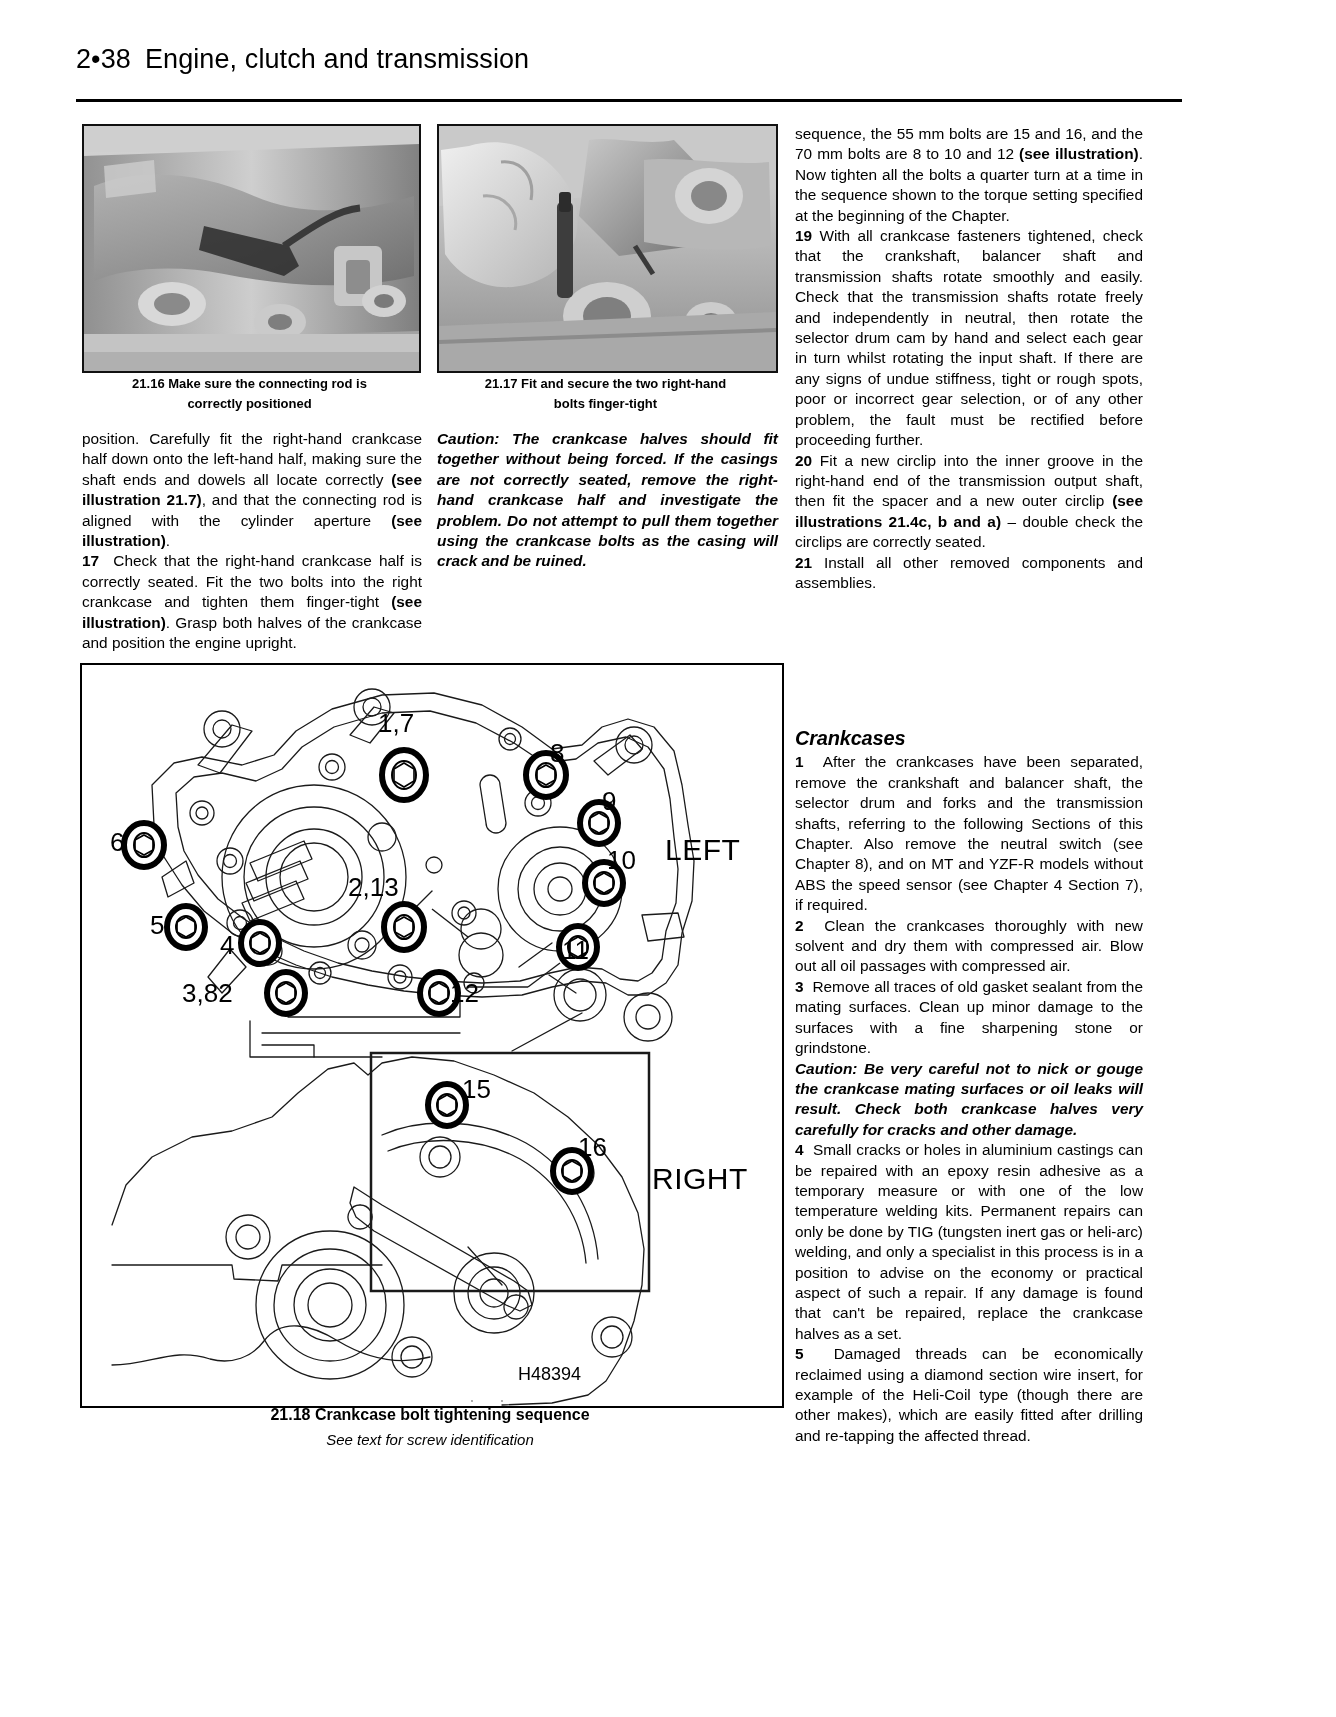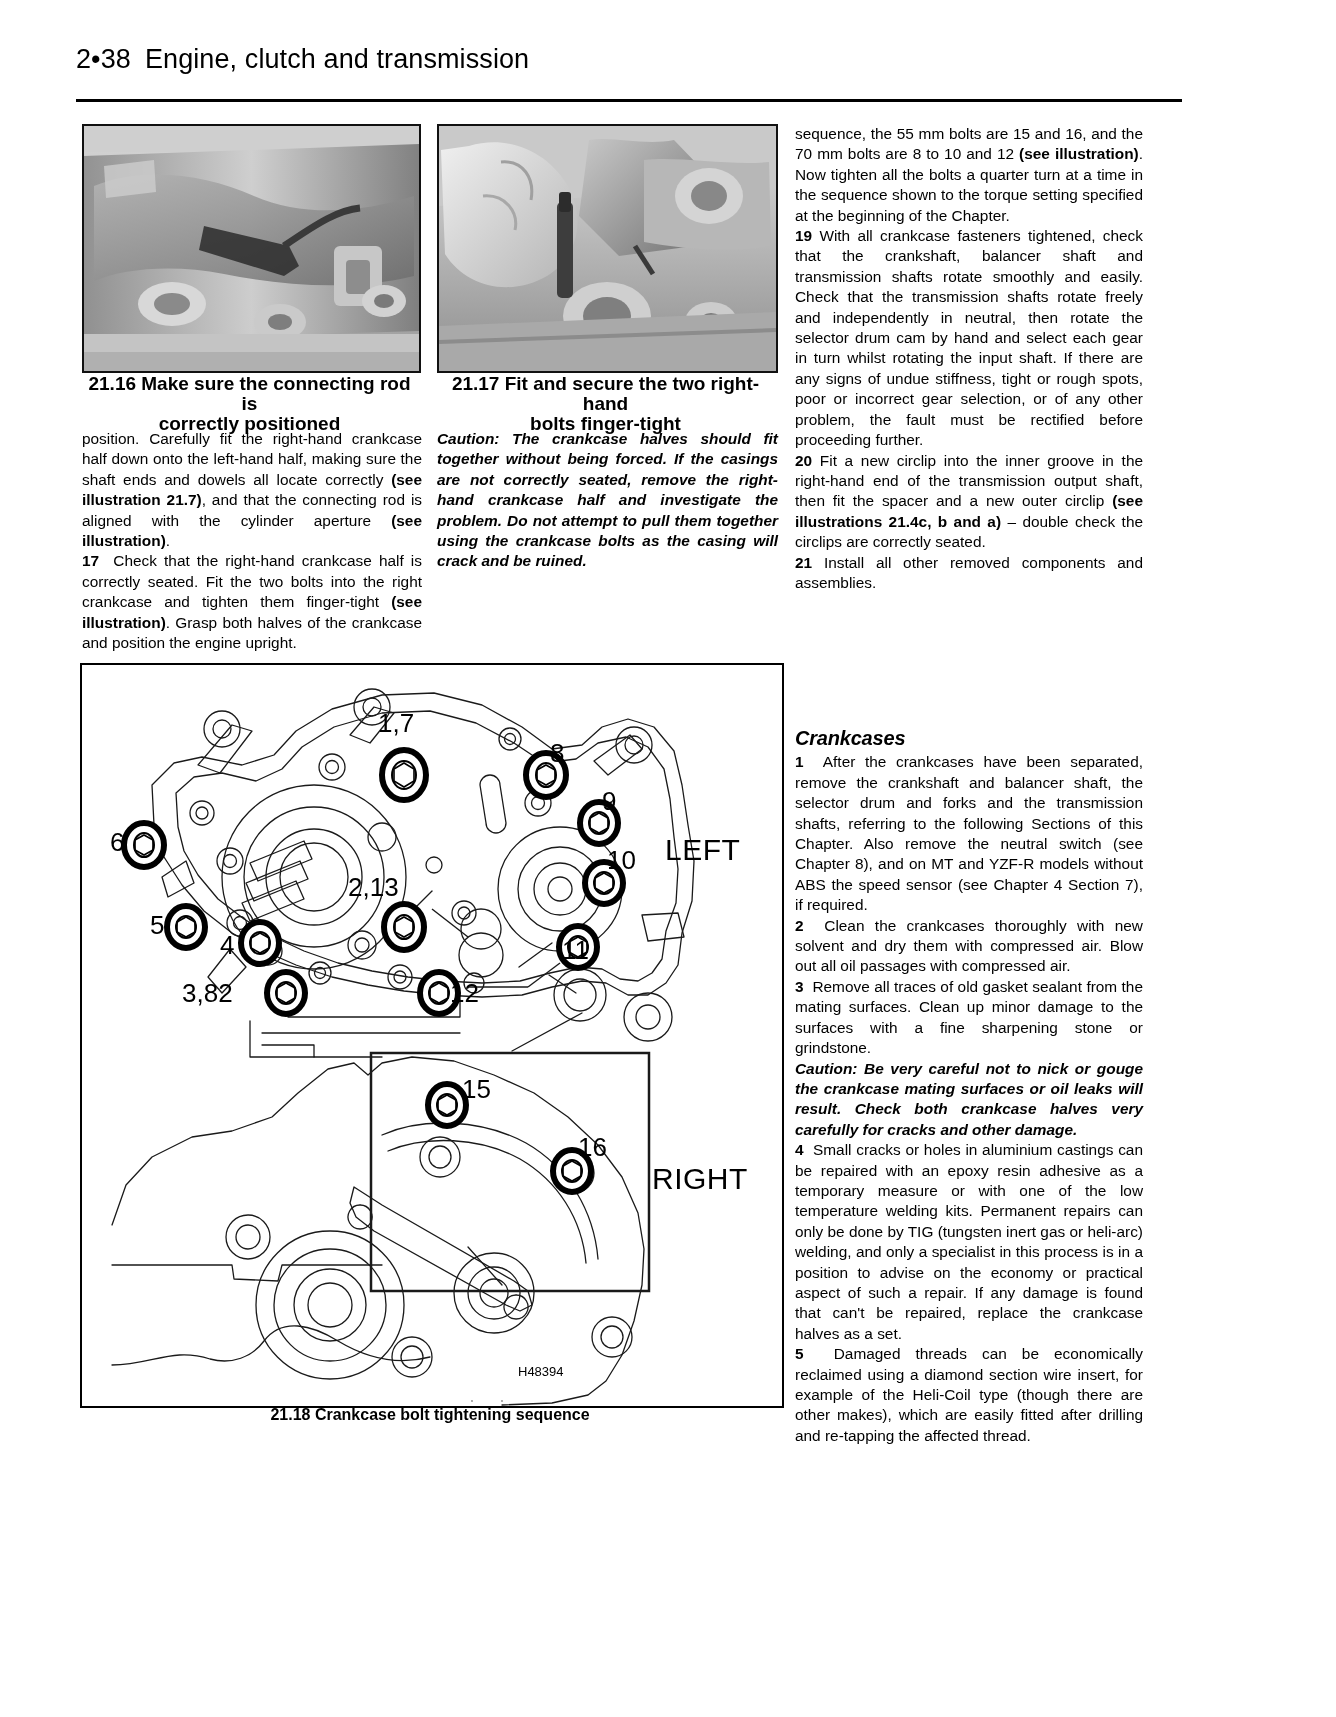--- a/index.html
+++ b/index.html
@@ -61,21 +61,21 @@
 
   
   .photo-frame {
     position: absolute;
     border: 2px solid #111111;
     background: #b9b9b9;
     overflow: hidden;
   }
   .photo-caption {
     position: absolute;
-    font-size: 19px;
+    font-size: 13px;
     line-height: 20px;
     font-weight: bold;
     text-align: center;
   }
 
   
   .ph-layer { position: absolute; inset: 0; }
 
   
   .section-band {
@@ -126,21 +126,21 @@
     font-weight: bold;
   }
   .fig-subcaption {
     position: absolute;
     text-align: center;
     font-size: 15px;
     font-style: italic;
   }
   .fig-code {
     position: absolute;
-    font-size: 13px;
+    font-size: 18px;
   }
 
   .lbl {
     position: absolute;
     font-size: 26px;
     font-weight: 400;
     white-space: nowrap;
   }
   .side-lbl {
     position: absolute;
@@ -525,14 +525,17 @@
   <span class="lbl" style="left:450px; top:978px;">12</span>
   <span class="lbl" style="left:462px; top:1074px;">15</span>
   <span class="lbl" style="left:578px; top:1132px;">16</span>
 
   <span class="side-lbl" style="left:665px; top:833px;">LEFT</span>
   <span class="side-lbl" style="left:652px; top:1162px;">RIGHT</span>
 
   <div class="fig-caption" style="left:80px; top:1406px; width:700px;">
     <span>21.18 Crankcase bolt tightening sequence</span>
   </div>
+  <div class="fig-subcaption" style="left:80px; top:1431px; width:700px;">
+    <span>See text for screw identification</span>
+  </div>
 
 </div>
 
 </body></html>

